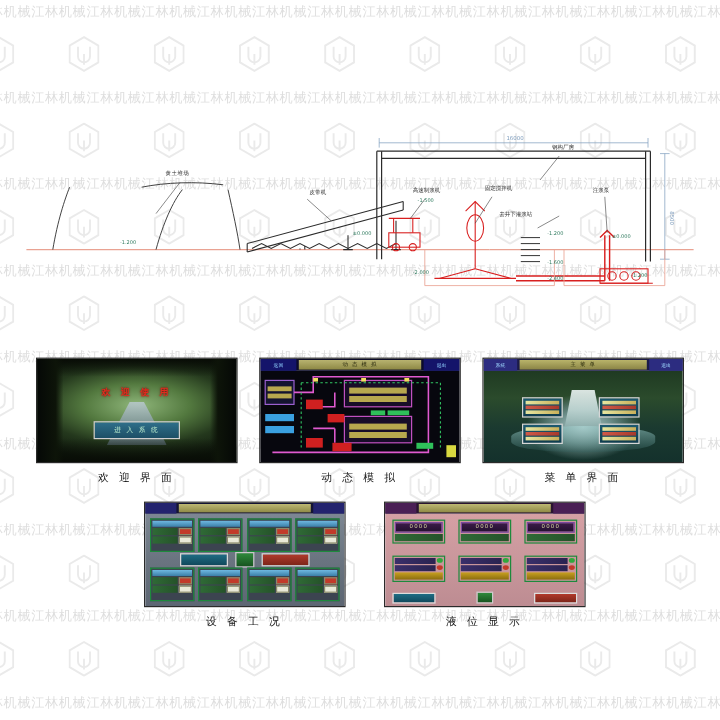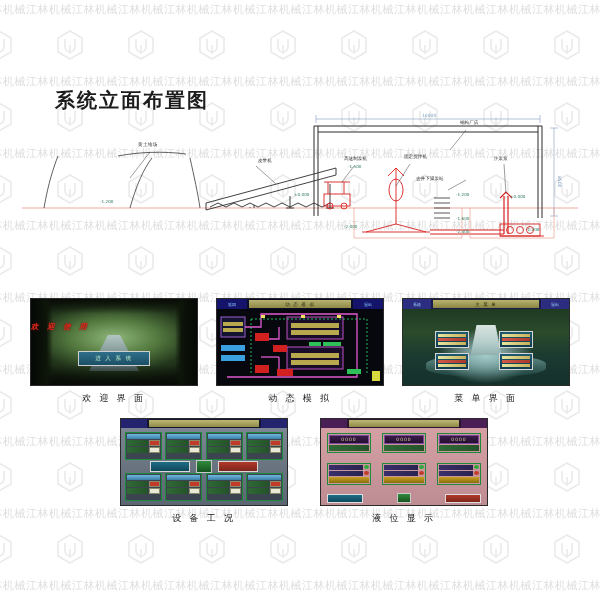--- a/index.html
+++ b/index.html
@@ -54,21 +54,21 @@
   #row1{left:30px;top:298px;width:540px;justify-content:space-between;}
   #row2{left:120px;top:418px;width:360px;justify-content:space-between;gap:32px;}
 
   .panel-cell{width:168px;display:flex;flex-direction:column;align-items:center;}
   .panel-shot{
     width:168px;height:88px;position:relative;overflow:hidden;
     border:1px solid #2a2a2a;box-sizing:border-box;
   }
   .panel-caption{
     margin-top:6px;font-size:9px;color:#1a1a1a;letter-spacing:3px;
-    font-family:Liberation Serif, serif;
+    font-family:Liberation Sans, sans-serif;
     text-align:center;
   }
 
   
   .p1-bg{
     position:absolute;inset:0;
     background:
       radial-gradient(ellipse 70% 55% at 50% 45%, #8fb67a 0%, #53793f 38%, #24381d 70%, #101a0d 100%),
       linear-gradient(180deg,#0d140a 0%,#1d2d16 100%);
   }
@@ -76,21 +76,21 @@
   .p1-dark-r{position:absolute;right:0;top:0;width:22px;height:100%;background:linear-gradient(270deg,#050806,#0d1409 70%,rgba(13,20,9,0));}
   .p1-dark-t{position:absolute;left:0;top:0;width:100%;height:15px;background:linear-gradient(180deg,#080c06,rgba(8,12,6,0));}
   .p1-dark-b{position:absolute;left:0;bottom:0;width:100%;height:20px;background:linear-gradient(0deg,#080c06,rgba(8,12,6,0));}
   .p1-path{
     position:absolute;left:50%;transform:translateX(-50%);bottom:14px;
     width:50px;height:36px;
     background:linear-gradient(180deg,#b9c9cf,#7c9199 60%,#55676d);
     clip-path:polygon(38% 0%,62% 0%,100% 100%,0% 100%);
     opacity:.85;
   }
-  .p1-t1{position:absolute;left:0;right:0;top:23px;font-size:7.5px;color:#e02b1e;letter-spacing:3px;font-weight:bold;text-shadow:0 0 2px #600;font-style:italic;}
+  .p1-t1{position:absolute;left:0;right:0;top:23px;text-align:center;font-size:7.5px;color:#e02b1e;letter-spacing:3px;font-weight:bold;text-shadow:0 0 2px #600;}
   .p1-t2{position:absolute;left:0;right:0;top:36px;text-align:center;font-size:7px;color:#e83b22;letter-spacing:2px;font-weight:bold;text-shadow:0 0 2px #600;}
   .p1-btn{
     position:absolute;left:50%;transform:translateX(-50%);top:52px;
     width:70px;height:13px;border:1px solid #cfcfcf;
     background:linear-gradient(180deg,#2f6f8a,#1d4f66);
     display:flex;align-items:center;justify-content:center;
     font-size:5.5px;color:#bff0d0;letter-spacing:1.5px;
   }
 
   
@@ -574,21 +574,20 @@
           <line x1="13" y1="15" x2="13" y2="24" stroke="#d9d9d9" stroke-width="1.6"></line>
         </svg></div>
     </div>
     <div class="wm-row" style="top: 568px;">
       <span class="wm-txt" style="color: rgb(217, 217, 217);">江林机械江林机械江林机械江林机械江林机械江林机械江林机械江林机械江林机械江林机械江林机械江林机械江林机械江林机械</span>
     </div>
   </div>
 
 <div id="page">
 
-  <h1 id="title-elevation" class="section-title">系统立面布置图</h1>
 
   <div id="cad-wrap">
     <svg id="cad-svg" width="564" height="140" viewBox="0 0 564 140">
       <g stroke="#e9a292" stroke-width="0.9" fill="none">
         <line x1="4" y1="102" x2="390" y2="102"></line>
         <line x1="390" y1="102" x2="560" y2="102"></line>
       </g>
 
       <g stroke="#3a3a3a" stroke-width="0.8" fill="none">
         <path d="M26,102 C30,78 36,60 40,50"></path>

